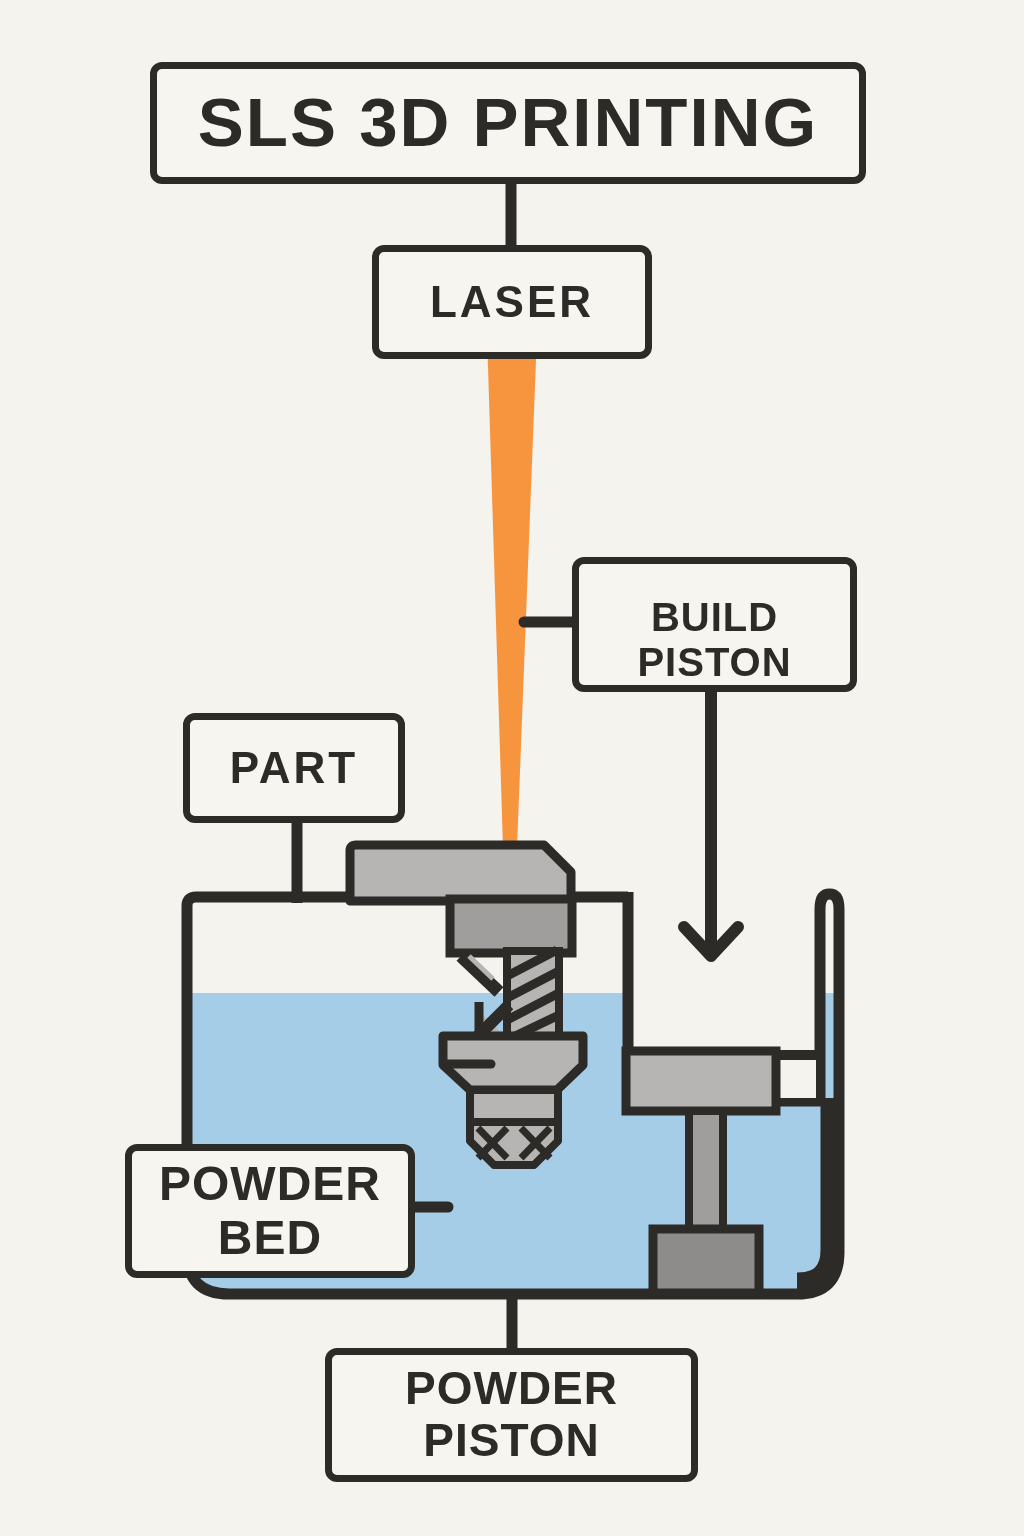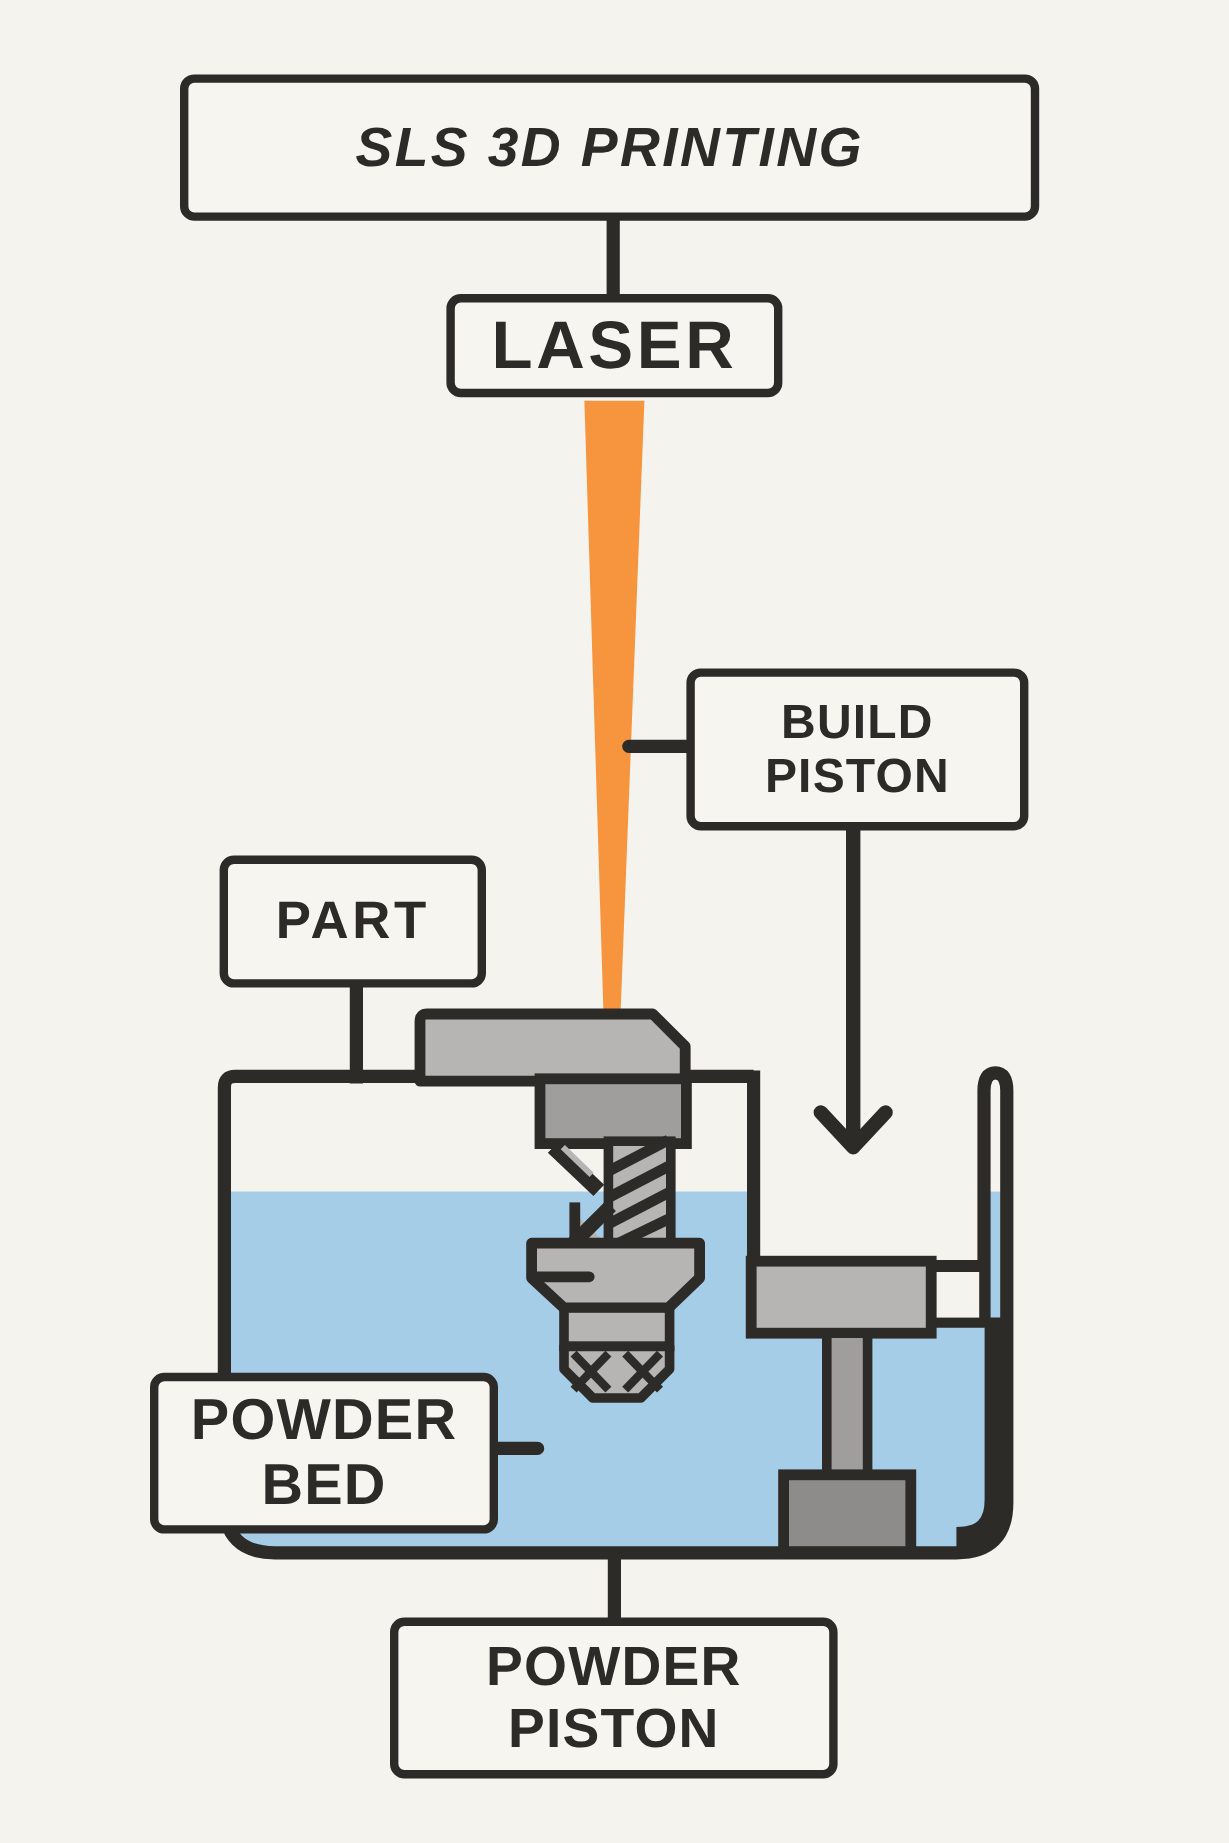--- a/index.html
+++ b/index.html
@@ -9,23 +9,23 @@
     font-family:"Liberation Sans","DejaVu Sans",sans-serif;
   }
   #diagram-svg{position:absolute;left:0;top:0;}
   .label-box{
     position:absolute;box-sizing:border-box;
     background:#f7f5f0;border:7px solid #2d2b28;border-radius:12px;
     display:flex;align-items:center;justify-content:center;
     color:#2d2b28;font-weight:bold;text-align:center;
     white-space:pre-line;line-height:1.12;letter-spacing:1px;
   }
-  #box-title   {left:150px;top:62px;  width:716px;height:122px;font-size:46px;letter-spacing:2px;font-style:italic;}
-  #box-laser   {left:372px;top:245px; width:280px;height:86px; font-size:56px;letter-spacing:3px;}
-  #box-build   {left:572px;top:557px; width:285px;height:135px;font-size:40px;}
+  #box-title   {left:150px;top:62px;  width:716px;height:122px;font-size:69px;letter-spacing:2px;}
+  #box-laser   {left:372px;top:245px; width:280px;height:114px; font-size:44px;letter-spacing:3px;}
+  #box-build   {left:572px;top:557px; width:285px;height:135px;font-size:40px;align-items:flex-end;}
   #box-part    {left:183px;top:713px; width:222px;height:110px; font-size:44px;letter-spacing:3px;}
   #box-powbed  {left:125px;top:1144px;width:290px;height:134px;font-size:48px;}
   #box-powpis  {left:325px;top:1348px;width:373px;height:134px;font-size:46px;}
   .ink{stroke:#2d2b28;}
 </style>
 </head>
 <body>
 
 <svg id="diagram-svg" width="1024" height="1536" viewBox="0 0 1024 1536">
 

